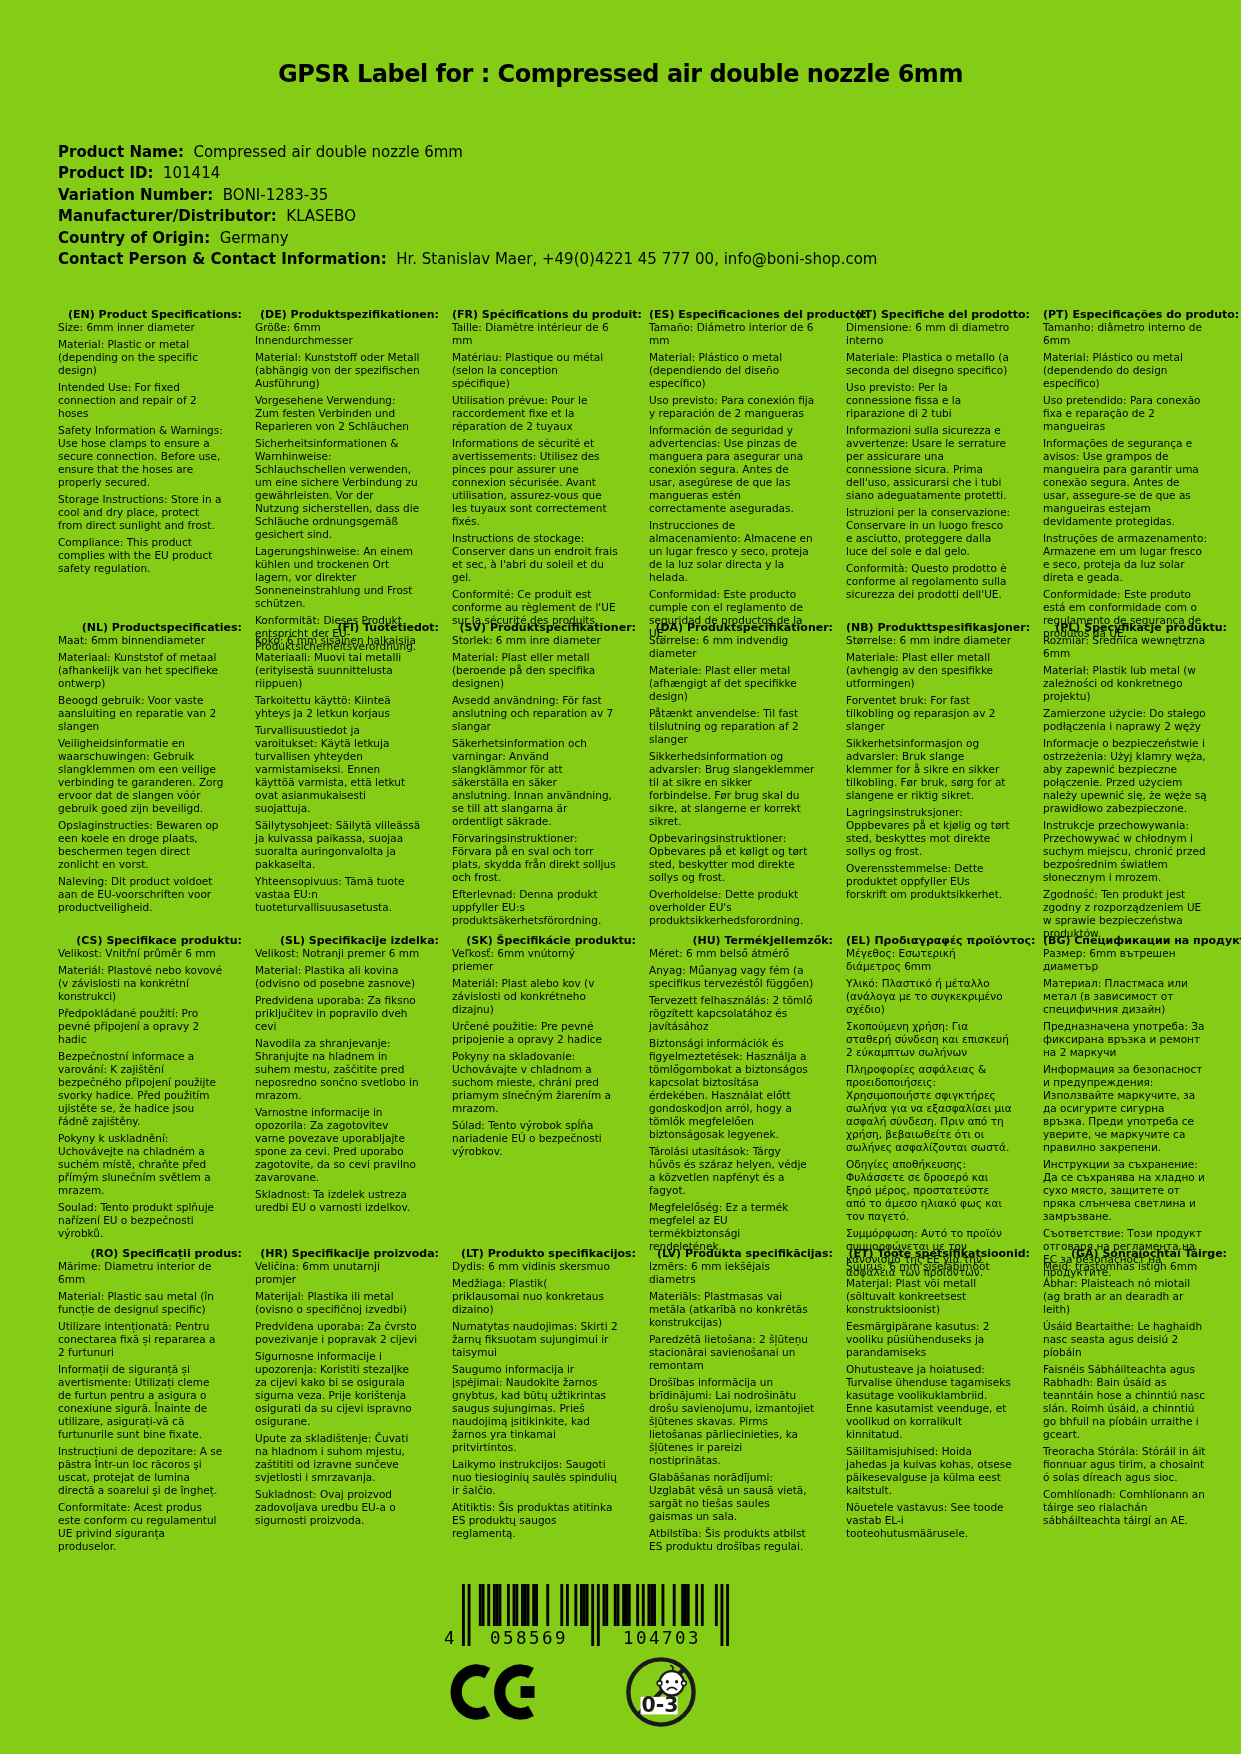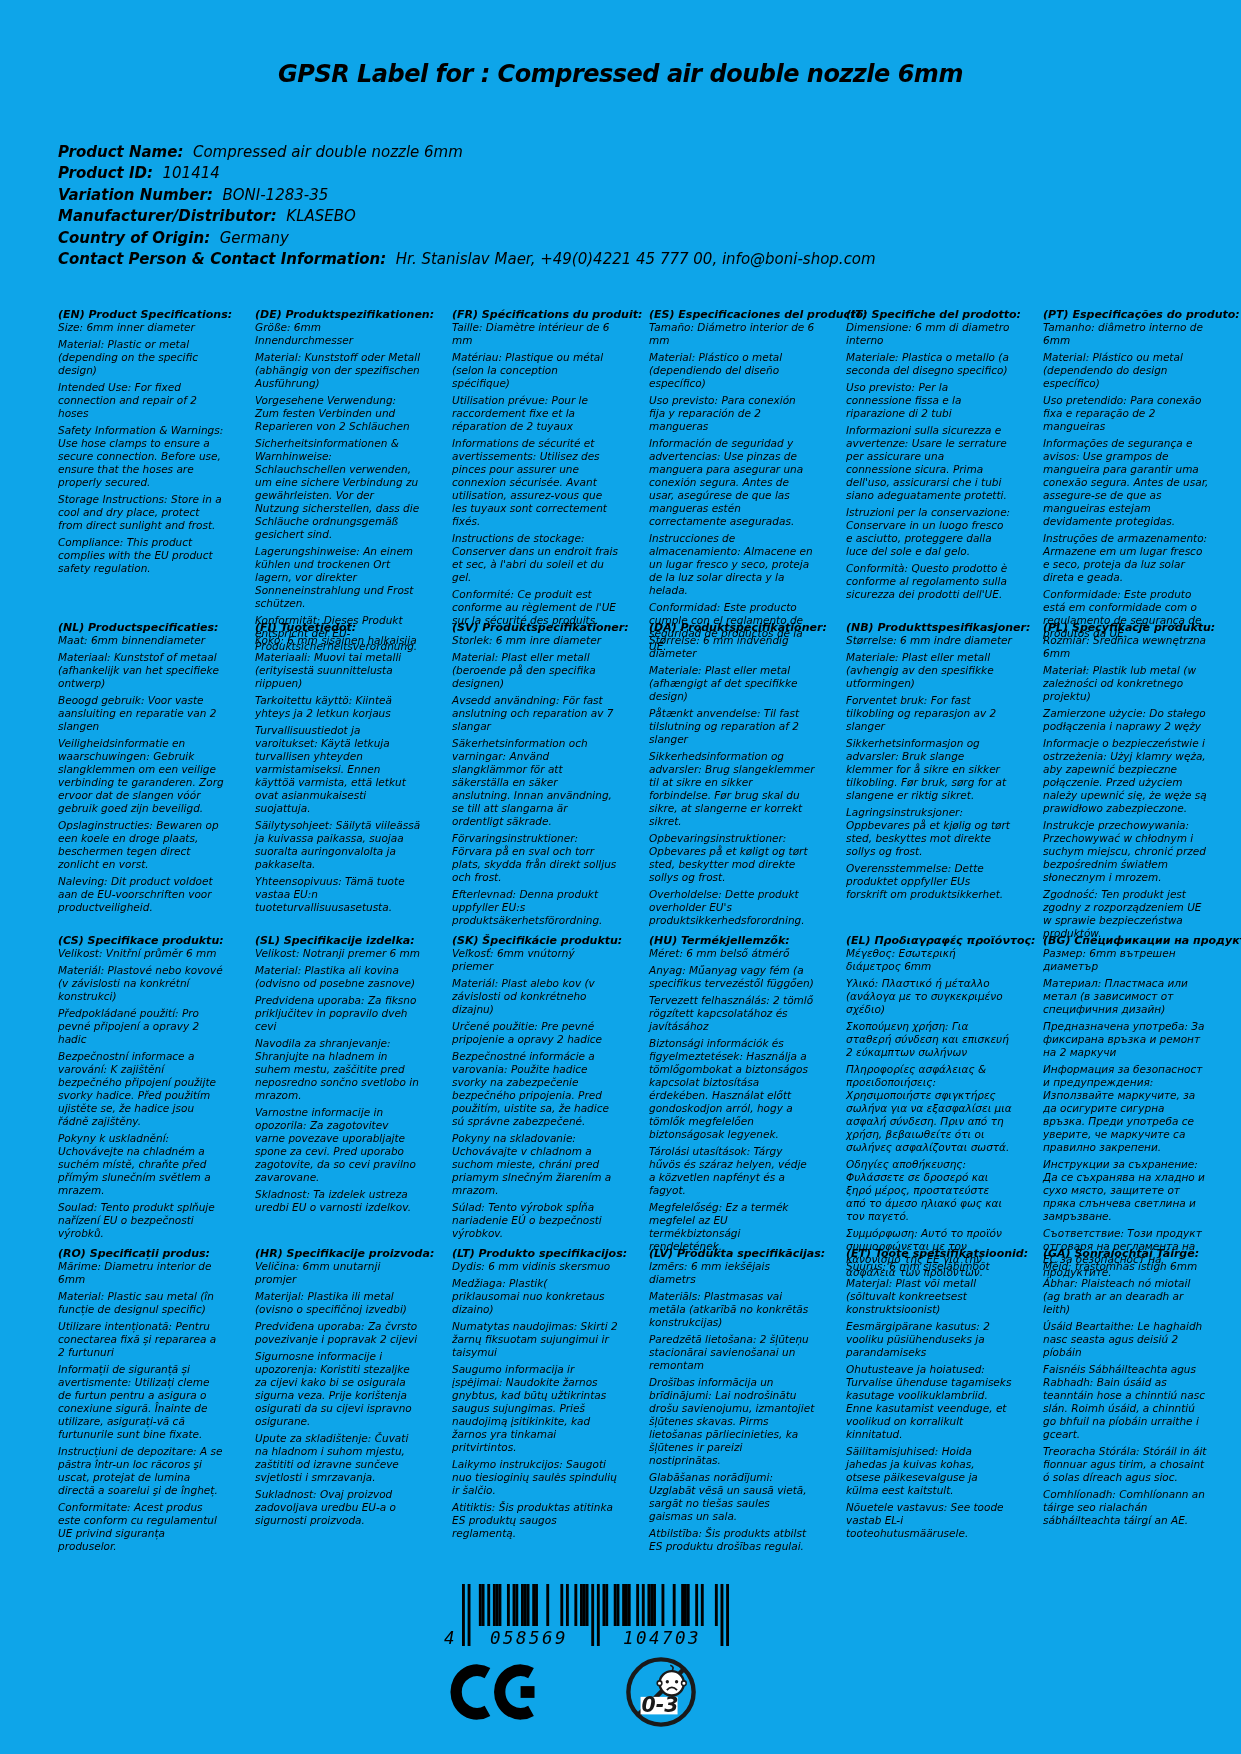--- a/index.html
+++ b/index.html
@@ -1,24 +1,23 @@
 <!DOCTYPE html>
 <html><head>
 <meta charset="utf-8">
 <style>
   html,body{margin:0;padding:0;background:#fff;}
   .page{
     position:relative;
     width:1241px;
     height:1754px;
-    background:#0ea5e9;
+    background:#84cc16;
     color:#000;
     font-family:"DejaVu Sans", sans-serif;
     overflow:hidden;
-    font-style:italic;
   }
   .doc-title{
     position:absolute;
     top:60px; left:0; width:100%;
     text-align:center;
     font-size:24px;
     font-weight:bold;
     letter-spacing:-0.5px;
   }
   .product-info{
@@ -38,20 +37,21 @@
     grid-auto-rows:313px;
   }
   .lang-block{
     font-size:10.5px;
     line-height:13px;
   }
   .lang-heading{
     font-weight:bold;
     font-size:11px;
     white-space:nowrap;
+    text-align:right;
   }
   .lang-block p{
     margin:0 0 4px 0;
     width:166px;
     overflow-wrap:break-word;
   }
   .barcode-wrap{
     position:absolute;
     left:440px; top:1582px;
   }
@@ -216,21 +216,20 @@
         <p>Predvidena uporaba: Za fiksno priključitev in popravilo dveh cevi</p>
         <p>Navodila za shranjevanje: Shranjujte na hladnem in suhem mestu, zaščitite pred neposredno sončno svetlobo in mrazom.</p>
         <p>Varnostne informacije in opozorila: Za zagotovitev varne povezave uporabljajte spone za cevi. Pred uporabo zagotovite, da so cevi pravilno zavarovane.</p>
         <p>Skladnost: Ta izdelek ustreza uredbi EU o varnosti izdelkov.</p>
       </div>
       <div class="lang-block">
         <div class="lang-heading">(SK) Špecifikácie produktu:</div>
         <p>Veľkosť: 6mm vnútorný priemer</p>
         <p>Materiál: Plast alebo kov (v závislosti od konkrétneho dizajnu)</p>
         <p>Určené použitie: Pre pevné pripojenie a opravy 2 hadice</p>
-        <p>Bezpečnostné informácie a varovania: Použite hadice svorky na zabezpečenie bezpečného pripojenia. Pred použitím, uistite sa, že hadice sú správne zabezpečené.</p>
         <p>Pokyny na skladovanie: Uchovávajte v chladnom a suchom mieste, chráni pred priamym slnečným žiarením a mrazom.</p>
         <p>Súlad: Tento výrobok spĺňa nariadenie EÚ o bezpečnosti výrobkov.</p>
       </div>
       <div class="lang-block">
         <div class="lang-heading">(HU) Termékjellemzők:</div>
         <p>Méret: 6 mm belső átmérő</p>
         <p>Anyag: Műanyag vagy fém (a specifikus tervezéstől függően)</p>
         <p>Tervezett felhasználás: 2 tömlő rögzített kapcsolatához és javításához</p>
         <p>Biztonsági információk és figyelmeztetések: Használja a tömlőgombokat a biztonságos kapcsolat biztosítása érdekében. Használat előtt gondoskodjon arról, hogy a tömlők megfelelően biztonságosak legyenek.</p>
         <p>Tárolási utasítások: Tárgy hűvös és száraz helyen, védje a közvetlen napfényt és a fagyot.</p>

